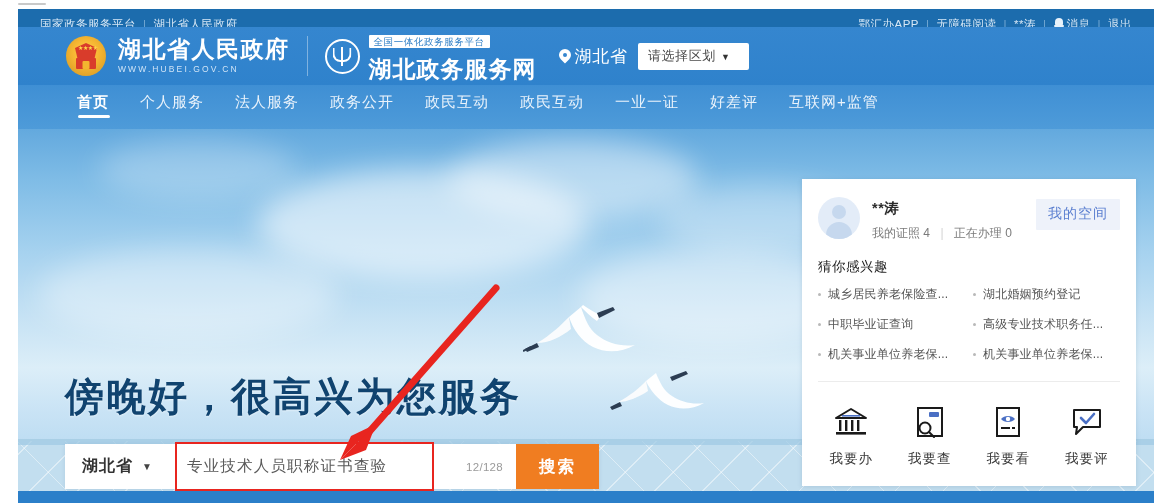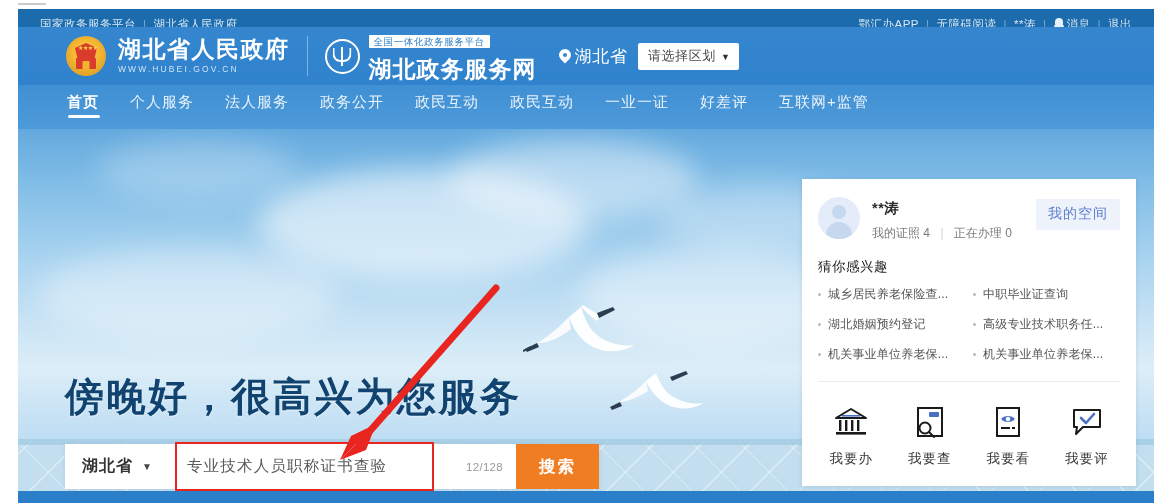--- a/index.html
+++ b/index.html
@@ -258,38 +258,38 @@
   .region-name {
     font-size: 17px;
     color: #ffffff;
     letter-spacing: .8px;
   }
   .region-select {
     margin-left: 10px;
     background: #ffffff;
     color: #4a4a4a;
     font-size: 13px;
-    padding: 4px 9px 5px 10px;
+    padding: 4px 19px 5px 10px;
     border-radius: 2px;
     white-space: nowrap;
     letter-spacing: .6px;
     cursor: pointer;
     text-align: right;
   }
   .region-select .caret { font-size: 9px; margin-left: 5px; color: #333; }
 
   
   .navbar {
     position: relative;
     height: 44px;
     background: linear-gradient(180deg,#3f8fd4 0%, #4e9bd9 100%);
   }
   .nav-inner {
     position: absolute;
-    left: 49px; top: 0;
+    left: 59px; top: 0;
     display: flex;
     align-items: flex-start;
     height: 44px;
   }
   .nav-item {
     position: relative;
     font-size: 15px;
     color: #eaf3fb;
     padding: 8px 0 0;
     margin-right: 31px;
@@ -722,25 +722,25 @@
 
       <div class="panel-reco">
         <div class="reco-title">猜你感兴趣</div>
         <div class="reco-grid">
           <div class="reco-item">
               <span class="dot"></span>
               <span class="txt">城乡居民养老保险查...</span>
             </div>
           <div class="reco-item">
               <span class="dot"></span>
-              <span class="txt">中职毕业证查询</span>
+              <span class="txt">湖北婚姻预约登记</span>
             </div>
           <div class="reco-item">
               <span class="dot"></span>
-              <span class="txt">湖北婚姻预约登记</span>
+              <span class="txt">中职毕业证查询</span>
             </div>
           <div class="reco-item">
               <span class="dot"></span>
               <span class="txt">高级专业技术职务任...</span>
             </div>
           <div class="reco-item">
               <span class="dot"></span>
               <span class="txt">机关事业单位养老保...</span>
             </div>
           <div class="reco-item">

